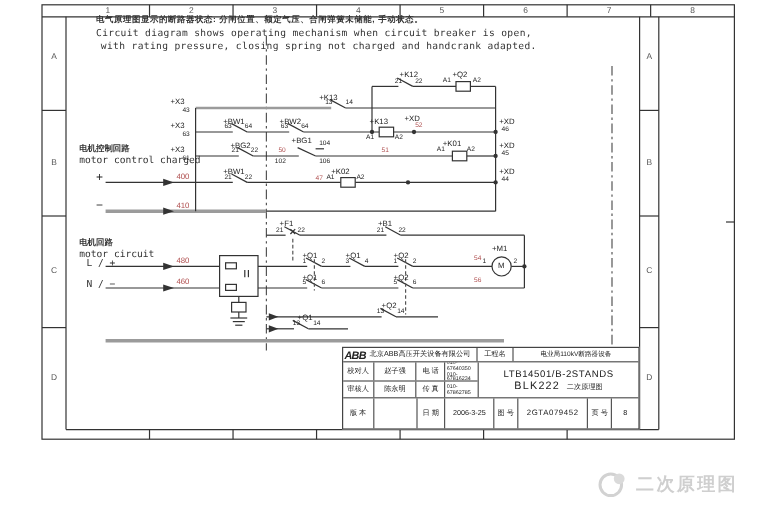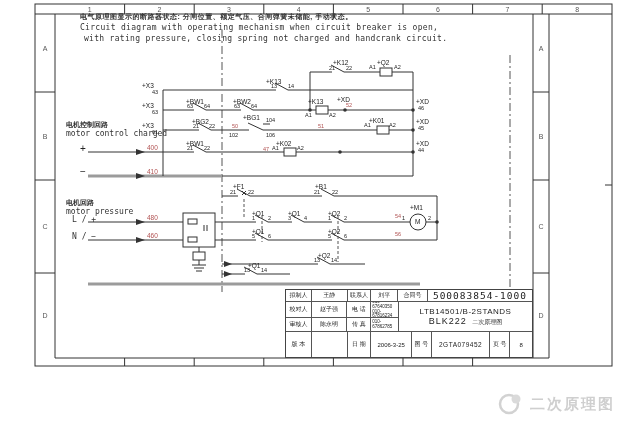--- a/index.html
+++ b/index.html
@@ -211,29 +211,29 @@
       <span class="abs zone" style="left: 45px; top: 315px;">D</span>
     </div>
   <div id="right-rows">
       <span class="abs zone" style="left: 541px; top: 48px;">A</span>
       <span class="abs zone" style="left: 541px; top: 136px;">B</span>
       <span class="abs zone" style="left: 541px; top: 226px;">C</span>
       <span class="abs zone" style="left: 541px; top: 315px;">D</span>
     </div>
 
   <div class="abs note-zh" style="left:80px;top:13px;">电气原理图显示的断路器状态: 分闸位置、额定气压、合闸弹簧未储能, 手动状态。</div>
-  <div class="abs note-en" style="left:80px;top:24px;">Circuit diagram with operating mechanism when circuit breaker is open,</div>
-  <div class="abs note-en" style="left:84px;top:35px;">with rating pressure, closing spring not charged and handcrank circuit.</div>
+  <div class="abs note-en" style="left:80px;top:24px;">Circuit diagram shows operating mechanism when circuit breaker is open,</div>
+  <div class="abs note-en" style="left:84px;top:35px;">with rating pressure, closing spring not charged and handcrank adapted.</div>
 
   <div class="abs sec-zh" style="left:66px;top:121px;">电机控制回路</div>
   <div class="abs sec-en" style="left:66px;top:130px;">motor control charged</div>
   <div class="abs pol" style="left:80px;top:144px;">+</div>
   <div class="abs pol" style="left:80px;top:167px;">−</div>
   <div class="abs sec-zh" style="left:66px;top:199px;">电机回路</div>
-  <div class="abs sec-en" style="left:66px;top:208px;">motor pressure</div>
+  <div class="abs sec-en" style="left:66px;top:208px;">motor circuit</div>
   <div class="abs sec-en" style="left:72px;top:216px;">L / +</div>
   <div class="abs sec-en" style="left:72px;top:233px;">N / −</div>
 
   <div id="labels">
       <span class="cl" style="left: 333px; top: 60px;">+K12</span>
       <span class="cl s1" style="left: 329px; top: 66px;">21</span>
       <span class="cl s1" style="left: 346px; top: 66px;">22</span>
       <span class="cl" style="left: 377px; top: 60px;">+Q2</span>
       <span class="cl s1" style="left: 369px; top: 65px;">A1</span>
       <span class="cl s1" style="left: 394px; top: 65px;">A2</span>
@@ -316,26 +316,26 @@
       <span class="cl" style="left: 318px; top: 253px;">+Q2</span>
       <span class="cl s1" style="left: 314px; top: 258px;">13</span>
       <span class="cl s1" style="left: 331px; top: 258px;">14</span>
       <span class="cl" style="left: 248px; top: 263px;">+Q1</span>
       <span class="cl s1" style="left: 244px; top: 268px;">13</span>
       <span class="cl s1" style="left: 261px; top: 268px;">14</span>
     </div>
 
   <div class="tb">
     <div class="tb-row" style="height:12px;">
-      <div class="tc" style="width:26px;">拟制人</div>
-      <div class="tc" style="width:36px;">王静</div>
-      <div class="tc" style="width:24px;">联系人</div>
-      <div class="tc" style="width:27px;">刘平</div>
-      <div class="tc" style="width:30px;">合同号</div>
-      <div class="tc contract" style="width:105px;">500083854-1000</div>
+      <div class="tc" style="width:113px;justify-content:flex-start;">
+        <span class="abb">ABB</span>
+        <span class="comp">北京ABB高压开关设备有限公司</span>
+      </div>
+      <div class="tc" style="width:30px;">工程名</div>
+      <div class="tc" style="width:105px;font-size:5.5px;">电业局110kV断路器设备</div>
     </div>
     <div class="tb-row" style="height:30px;border-bottom:.5px solid #555;">
       <div style="width:113px;display:flex;flex-direction:column;border-right:.5px solid #555;box-sizing:border-box;">
         <div style="display:flex;height:16px;border-bottom:.5px solid #555;box-sizing:border-box;">
           <div class="tc" style="width:26px;">校对人</div>
           <div class="tc" style="width:36px;">赵子强</div>
           <div class="tc" style="width:24px;">电 话</div>
           <div class="tc tiny" style="width:27px;flex-direction:column;border-right:none;">
             <span>010-67640350</span>
             <span>010-67816234</span>

